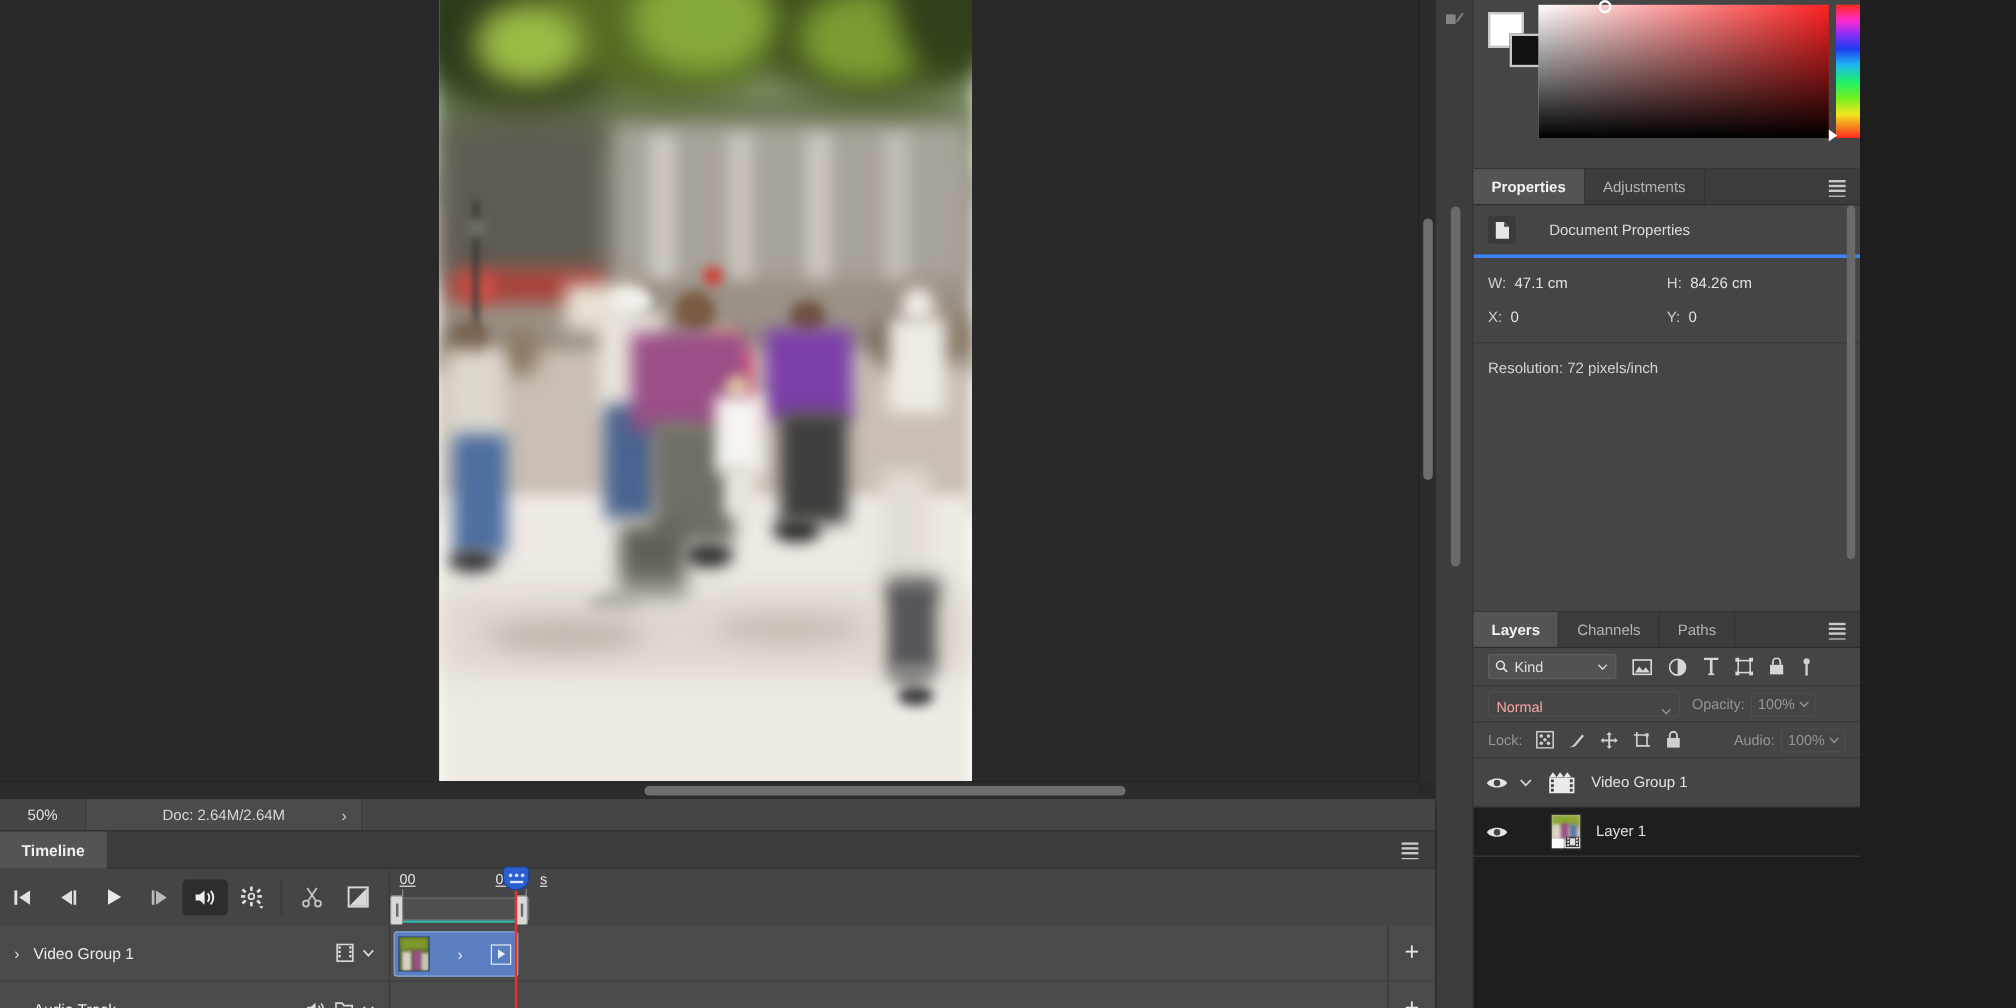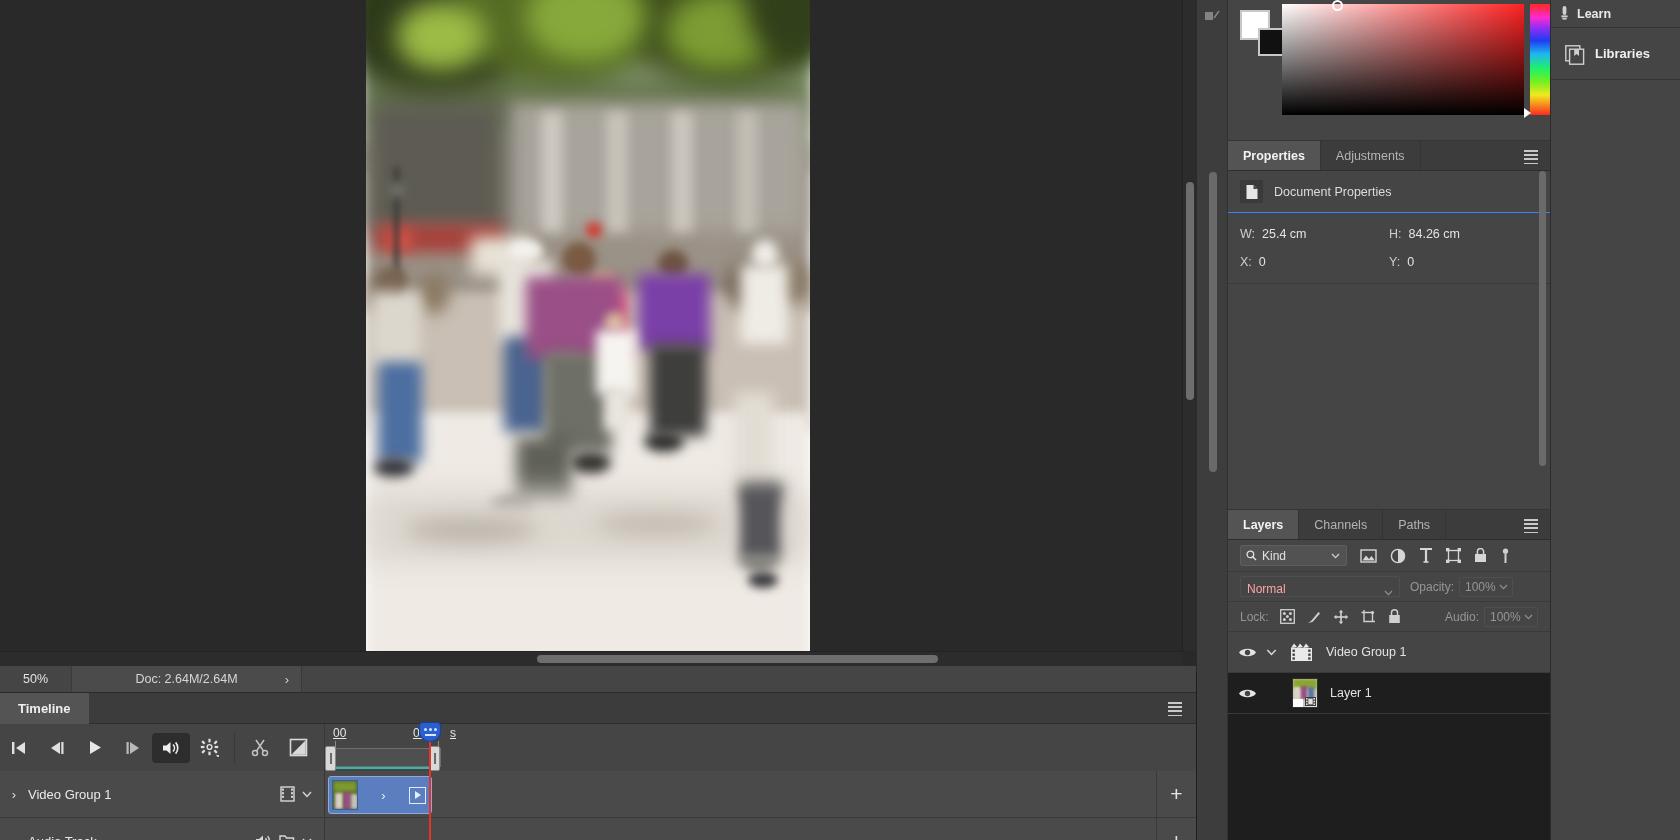--- a/index.html
+++ b/index.html
@@ -293,23 +293,23 @@
   .panel-tabs .menu-btn i {
     display: block; height: 1.6px; background: #c9c9c9; margin-bottom: 2.6px;
   }
 
   
   #props-panel {
     position: absolute; left: 0; top: 141px; right: 0; height: 369px;
     background: #454545; border-bottom: 1px solid #353535;
   }
   #props-header {
-    display: flex; align-items: center; gap: 11px;
+    display: flex; align-items: center; gap: 28px;
     padding: 9px 0 9px 12px;
-    border-bottom: 1px solid #3b82f6;
+    border-bottom: 3px solid #3b82f6;
   }
   #props-doc-icon {
     width: 23px; height: 23px; background: #3a3a3a;
     display: flex; align-items: center; justify-content: center;
     border-radius: 2px;
   }
   #props-title { font-size: 12.5px; color: #dcdcdc; }
   #props-grid {
     padding: 14px 12px 12px 12px; border-bottom: 1px solid #3a3a3a;
   }
@@ -707,35 +707,36 @@
             <svg width="14" height="16" viewBox="0 0 14 16">
               <path d="M1.5 1 L8.5 1 L12.5 5 L12.5 15 L1.5 15 Z" fill="#e6e6e6"></path>
               <path d="M8.5 1 L8.5 5 L12.5 5" fill="#454545"></path>
             </svg>
           </span>
           <span id="props-title">Document Properties</span>
         </div>
         <div id="props-grid">
           <div class="prop-row">
             <span class="prop-cell">
-              <span class="k">W:</span><span class="v">25.4 cm</span>
+              <span class="k">W:</span><span class="v">47.1 cm</span>
             </span>
             <span class="prop-cell">
               <span class="k">H:</span><span class="v">84.26 cm</span>
             </span>
           </div>
           <div class="prop-row">
             <span class="prop-cell">
               <span class="k">X:</span><span class="v">0</span>
             </span>
             <span class="prop-cell">
               <span class="k">Y:</span><span class="v">0</span>
             </span>
           </div>
         </div>
+        <div id="props-res">Resolution: 72 pixels/inch</div>
         <div id="props-scroll"></div>
       </div>
 
       <div id="layers-panel">
         <div class="panel-tabs">
           <div class="tab active">Layers</div>
           <div class="tab">Channels</div>
           <div class="tab">Paths</div>
           <div class="menu-btn">
               <i></i>
@@ -934,36 +935,14 @@
                   <rect x="3.3" y="1.6" width="4.4" height="5.8"></rect>
                 </g>
             </svg>
           </span>
           <span>Layer 1</span>
         </div>
       </div>
     </div>
   </div>
 
-  <div style="position:absolute;left:1550px;top:0;width:130px;height:840px;background:#454545;border-left:1px solid #2b2b2b;">
-    <div style="position:relative;height:28px;display:flex;align-items:center;padding-left:26px;border-bottom:1px solid #353535;">
-      <span style="position:absolute;left:7px;top:5px">
-        <svg width="13" height="17" viewBox="0 0 13 17">
-            <rect x="4.6" y="1" width="3.8" height="9" rx="1.9" fill="#cfcfcf"></rect>
-            <rect x="3.4" y="10.4" width="6.2" height="2" fill="#cfcfcf"></rect>
-            <rect x="4.4" y="13" width="4.2" height="1.6" fill="#cfcfcf"></rect>
-          </svg>
-      </span>
-      <span style="font-size:12.5px;color:#e8e8e8;font-weight:bold;">Learn</span>
-    </div>
-    <div style="position:relative;height:52px;display:flex;align-items:center;padding-left:44px;border-bottom:1px solid #353535;">
-      <span style="position:absolute;left:14px;top:17px">
-        <svg width="21" height="20" viewBox="0 0 21 20">
-          <rect x="0.8" y="0.8" width="14" height="15" stroke="#cfcfcf" stroke-width="1.4" fill="none"></rect>
-          <rect x="4.6" y="4.2" width="14" height="15" stroke="#cfcfcf" stroke-width="1.4" fill="#454545"></rect>
-          <path d="M9.2 4.2 L14 4.2 L14 11 L11.6 9 L9.2 11 Z" fill="#cfcfcf"></path>
-        </svg>
-      </span>
-      <span style="font-size:13px;color:#f0f0f0;font-weight:bold;white-space:nowrap;overflow:hidden;">Libraries</span>
-    </div>
-  </div>
 
 </div>
 
 </body></html>

